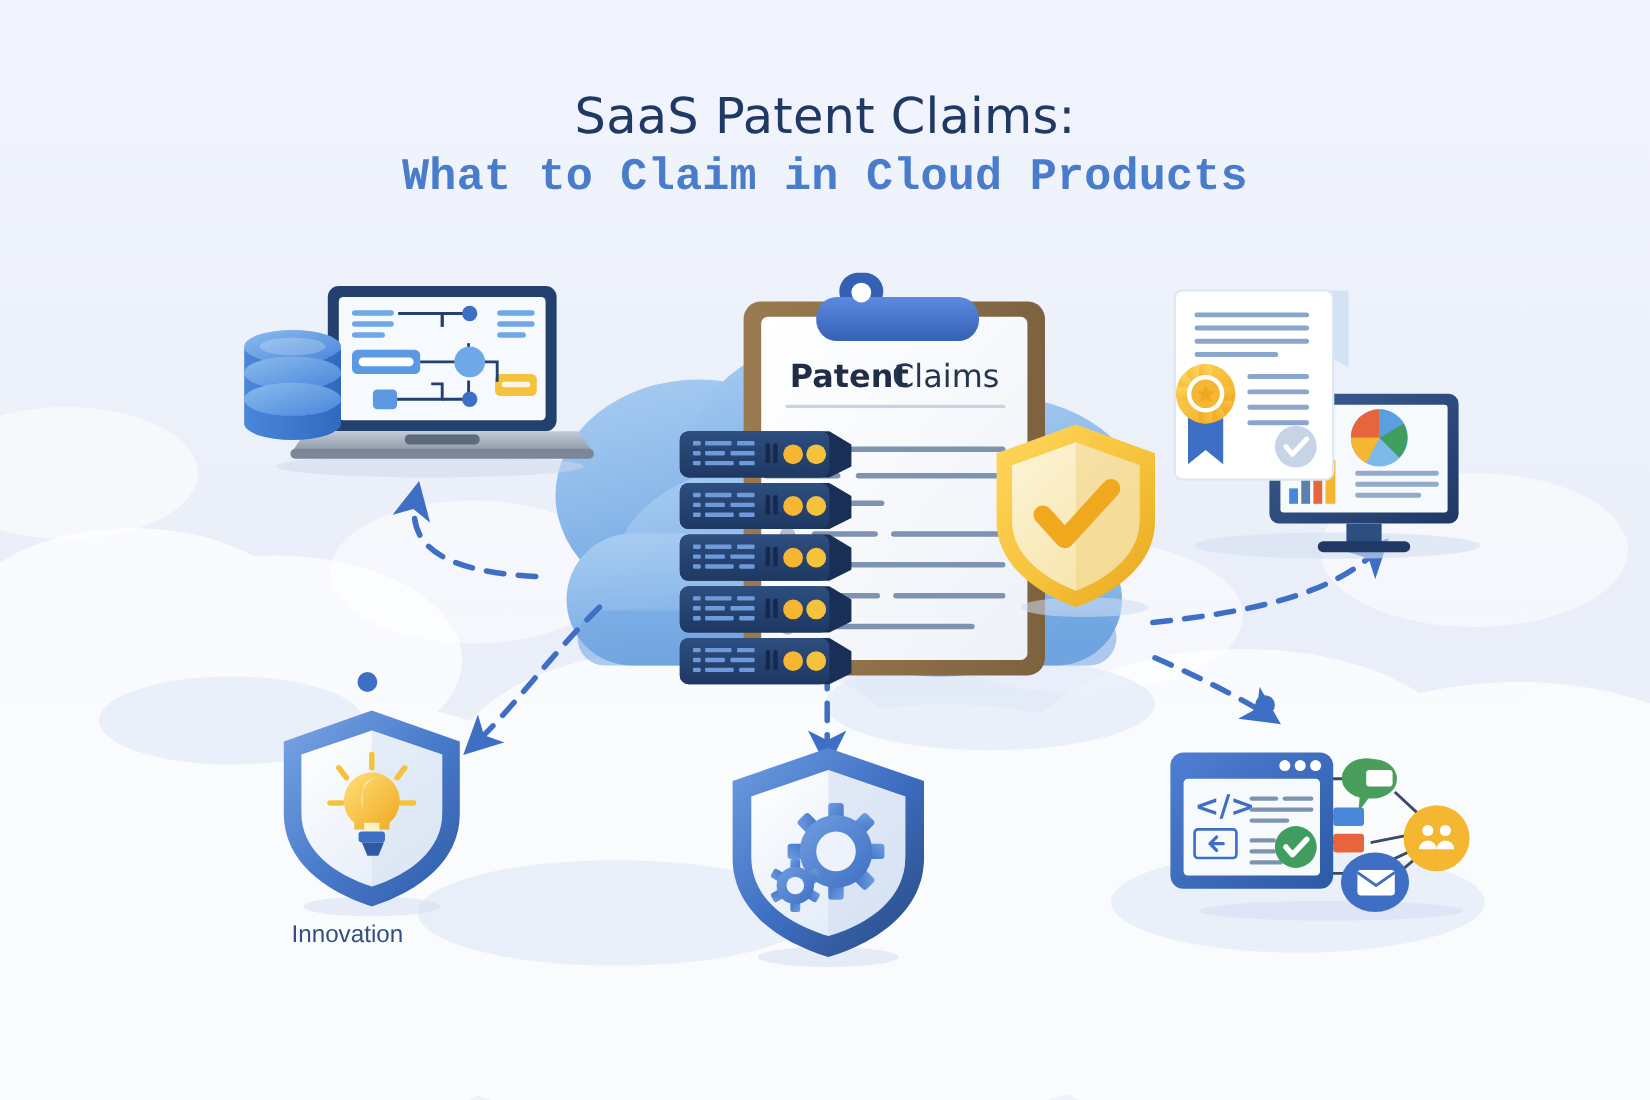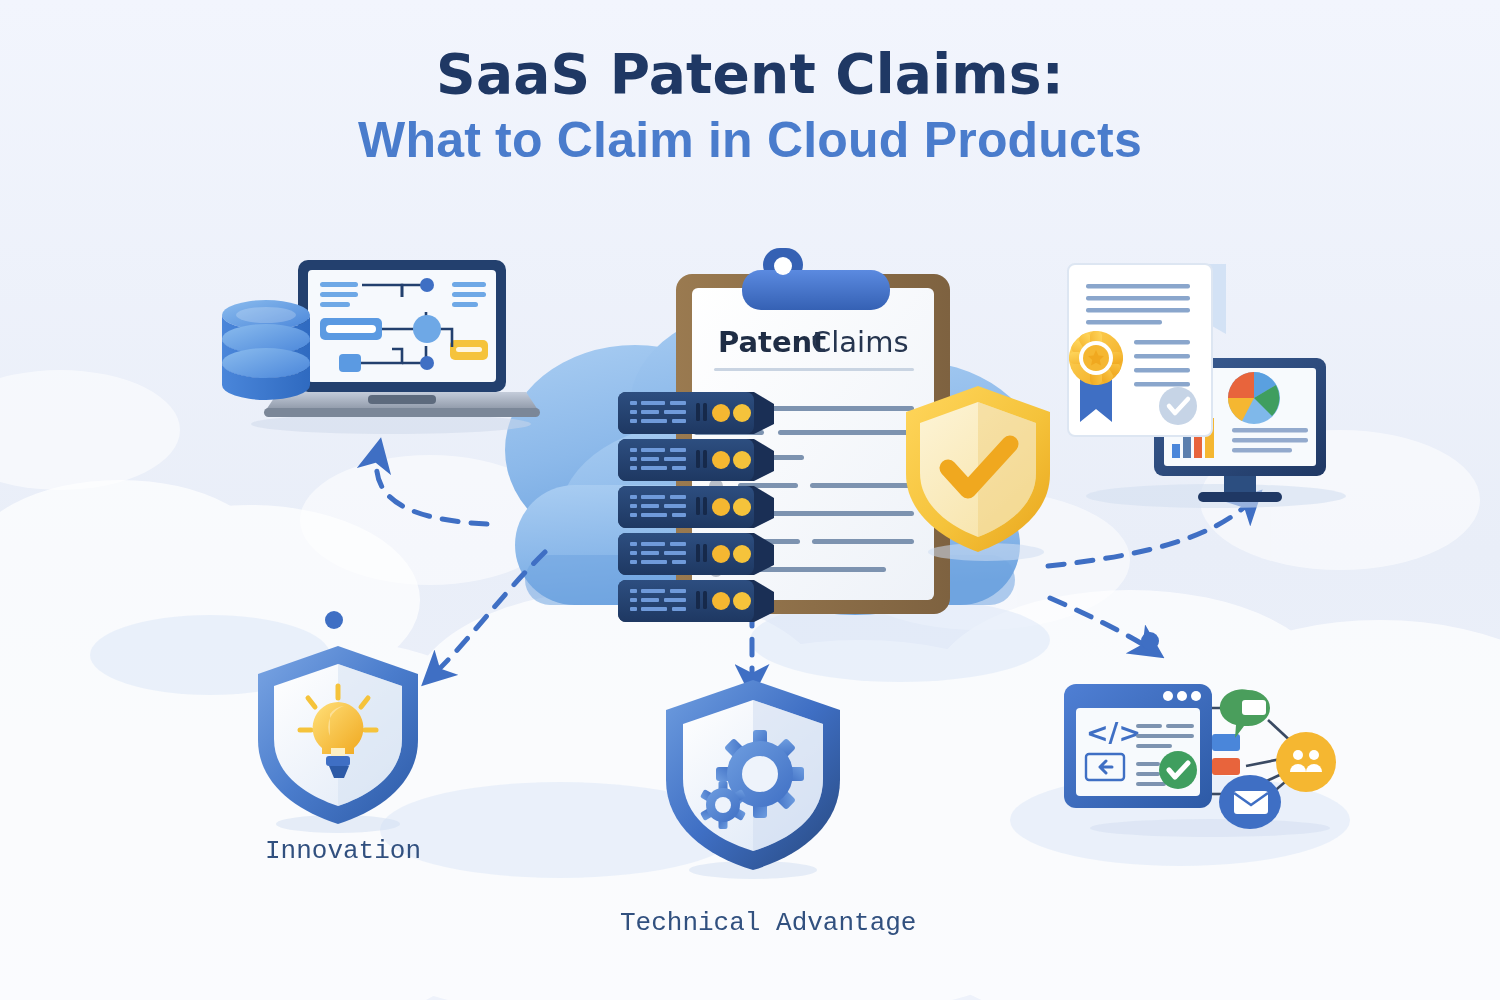--- a/index.html
+++ b/index.html
@@ -9,32 +9,32 @@
     background:#eef2fb;
   }
   #stage{position:relative;width:1500px;height:1000px;overflow:hidden;
          background:linear-gradient(180deg,#f0f3fc 0%,#eaeff9 45%,#eef2fb 100%);}
   .abs{position:absolute;}
   svg{display:block;overflow:visible;}
 
   
   #title-block{position:absolute;left:0;top:46px;width:1500px;text-align:center;}
   #title-line1{
-    font-size:55px;font-weight:bold;color:#1f3864;letter-spacing:.2px;
-    line-height:1.04;font-family:"DejaVu Sans", sans-serif;
+    font-size:45px;font-weight:normal;color:#1f3864;letter-spacing:.2px;
+    line-height:1.04;font-family:"DejaVu Sans", sans-serif;margin-top:37px;
   }
   #title-line2{
-    font-size:50px;font-weight:bold;color:#4a7ccc;letter-spacing:.2px;
-    line-height:1.08;margin-top:10px;font-family:Liberation Sans, sans-serif;
+    font-size:41px;font-weight:bold;color:#4a7ccc;letter-spacing:.2px;
+    line-height:1.08;margin-top:10px;font-family:Liberation Mono, monospace;
   }
 
   
   .node-caption{
-    position:absolute;font-size:26px;color:#31507f;white-space:nowrap;
-    font-family:Liberation Mono, monospace;
+    position:absolute;font-size:22px;color:#31507f;white-space:nowrap;
+    font-family:Liberation Sans, sans-serif;
   }
   #caption-innovation{left:265px;top:836px;}
   #caption-technical{left:620px;top:908px;}
   #caption-competitive{left:1068px;top:839px;}
 </style>
 </head>
 <body>
 
 <div id="stage">
 
@@ -610,15 +610,14 @@
     </g>
 
     <g>
       <ellipse cx="190" cy="126" rx="31" ry="27" fill="#3f6fc4"></ellipse>
       <rect x="174" y="115" width="34" height="23" rx="3" fill="#ffffff"></rect>
       <path d="M174 117 l17 12 l17 -12" fill="none" stroke="#3f6fc4" stroke-width="2.6"></path>
     </g>
   </svg>
 
   <div class="node-caption" id="caption-innovation">Innovation</div>
-  <div class="node-caption" id="caption-technical">Technical Advantage</div>
 
 </div>
 
 </body></html>

